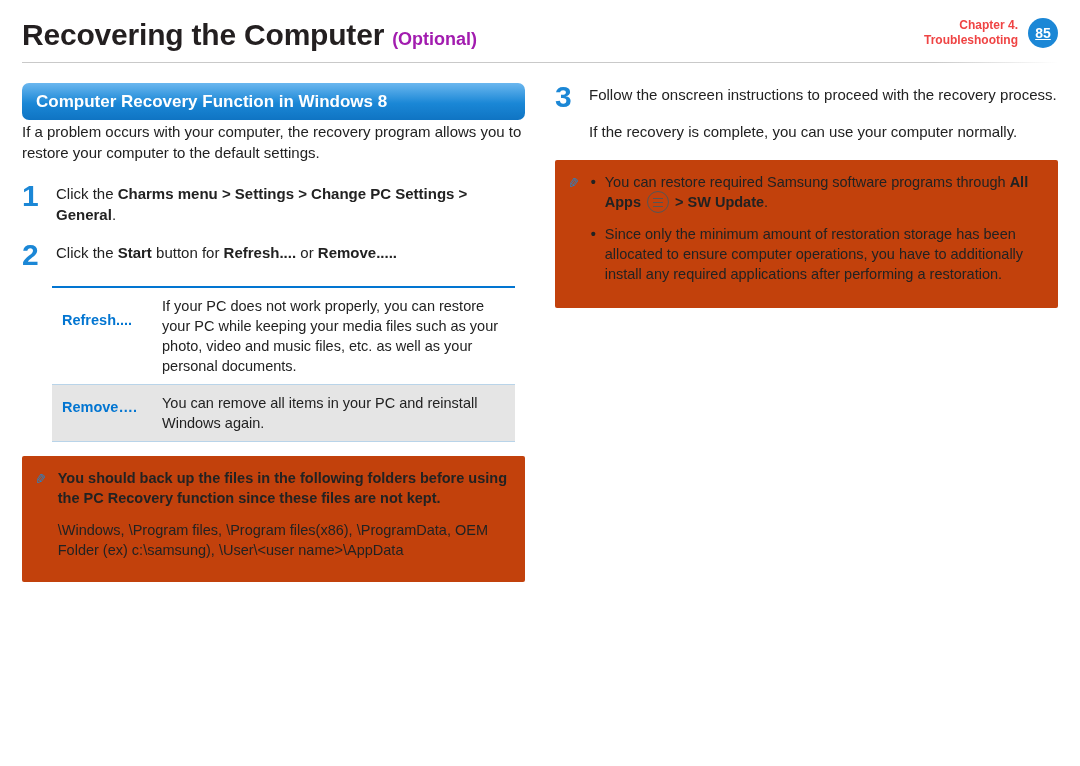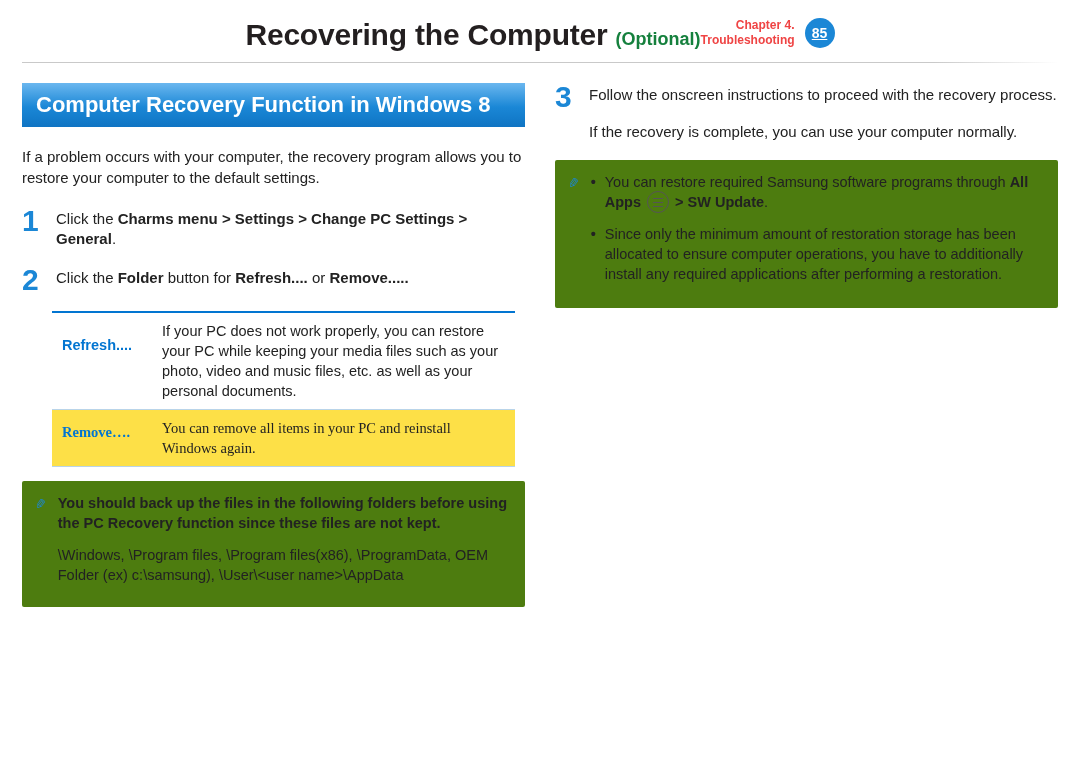--- a/index.html
+++ b/index.html
@@ -7,27 +7,27 @@
     font-family: "Myriad Pro", "Segoe UI", Arial, sans-serif;
     width: 1080px;
     height: 766px;
     background: #fff;
     color: #231f20;
     position: relative;
     overflow: hidden;
   }
   .header {
     display: flex;
-    justify-content: center;
+    justify-content: space-between;
     align-items: flex-start;
     padding: 18px 22px 0 22px;
   }
   .title-wrap { display: flex; align-items: baseline; gap: 8px; }
   .title { font-size: 30px; font-weight: 700; color: #231f20; letter-spacing: -0.2px;}
-  .title-sub { font-size: 18px; font-weight: 600; color: #15803d; }
+  .title-sub { font-size: 18px; font-weight: 600; color: #a21caf; }
   .chapter-block { display: flex; align-items: center; gap: 10px; }
   .chapter-text { text-align: right; color: #ef4444; font-weight: 700; font-size: 12px; line-height: 1.25;}
   .page-badge {
     background: #1b87d6;
     color: #fff;
     border-radius: 50%;
     width: 30px; height: 30px;
     display: flex; align-items: center; justify-content: center;
     font-size: 14px; font-weight: 700; text-decoration: underline;
   }
@@ -39,24 +39,24 @@
   .columns {
     display: flex;
     gap: 30px;
     padding: 20px 22px 0 22px;
   }
   .col { flex: 1 1 50%; font-size: 15px; line-height: 1.38; color: #222; }
   .section-banner {
     background: linear-gradient(to bottom, #6bb7ef 0%, #1a87d6 55%, #0f74c3 100%);
     color: #fff;
     font-weight: 700;
-    font-size: 22px;
+    font-size: 17px;
     padding: 7px 14px;
-    border-radius: 0;
-    margin-bottom: 20px;
+    border-radius: 7px;
+    margin-bottom: 2px;
   }
   .intro { margin-bottom: 18px; }
   .step { display: flex; gap: 12px; margin-bottom: 16px; align-items: flex-start;}
   .step-num {
     color: #1b87d6;
     font-size: 30px;
     font-weight: 700;
     line-height: 0.95;
     min-width: 22px;
   }
@@ -64,24 +64,24 @@
   .b { font-weight: 700; }
   table.opts {
     width: 92%;
     margin: 6px 0 14px 30px;
     border-collapse: collapse;
     font-size: 14.5px;
   }
   table.opts td { padding: 8px 10px; vertical-align: top; }
   table.opts tr:first-child td { border-top: 2px solid #0275d1; border-bottom: 1px solid #b9d4e9;}
   table.opts tr:last-child td { border-bottom: 1px solid #b9d4e9; }
-  table.opts tr:nth-child(2) td { background: #fde047; font-family: Liberation Serif, serif; }
+  table.opts tr:nth-child(2) td { background: #e5e5e5; }
   .opt-label { color: #0275d1; font-weight: 700; width: 100px; padding-top:22px !important;}
   .note-box {
-    background: #4d7c0f;
+    background: #c2410c;
     padding: 12px 14px 14px 14px;
     border-radius: 2px;
     font-size: 14.5px;
     display: flex;
     gap: 10px;
     align-items: flex-start;
   }
   .note-box-left .note-icon, .note-box .note-icon { color: #1b87d6; font-size: 14px; padding-top:2px; font-style: italic;}
   .note-icon::before { content: "✎"; display:inline-block; transform: scaleX(-1);}
   .note-content p { margin-bottom: 12px; }
@@ -139,21 +139,21 @@
     <div class="step">
       <div class="step-num">1</div>
       <div class="step-body">
         <span>Click the </span><span class="b">Charms menu &gt; Settings &gt; Change PC Settings &gt; General</span><span>.</span>
       </div>
     </div>
 
     <div class="step">
       <div class="step-num">2</div>
       <div class="step-body">
-        <span>Click the </span><span class="b">Folder</span><span> button for </span><span class="b">Refresh....</span><span> or </span><span class="b">Remove.....</span>
+        <span>Click the </span><span class="b">Start</span><span> button for </span><span class="b">Refresh....</span><span> or </span><span class="b">Remove.....</span>
       </div>
     </div>
 
     <table class="opts">
       <tbody>
           <tr>
         <td class="opt-label">Refresh....</td>
         <td>If your PC does not work properly, you can restore your PC while keeping your media files such as your photo, video and music files, etc. as well as your personal documents.</td>
       </tr>
       <tr>

